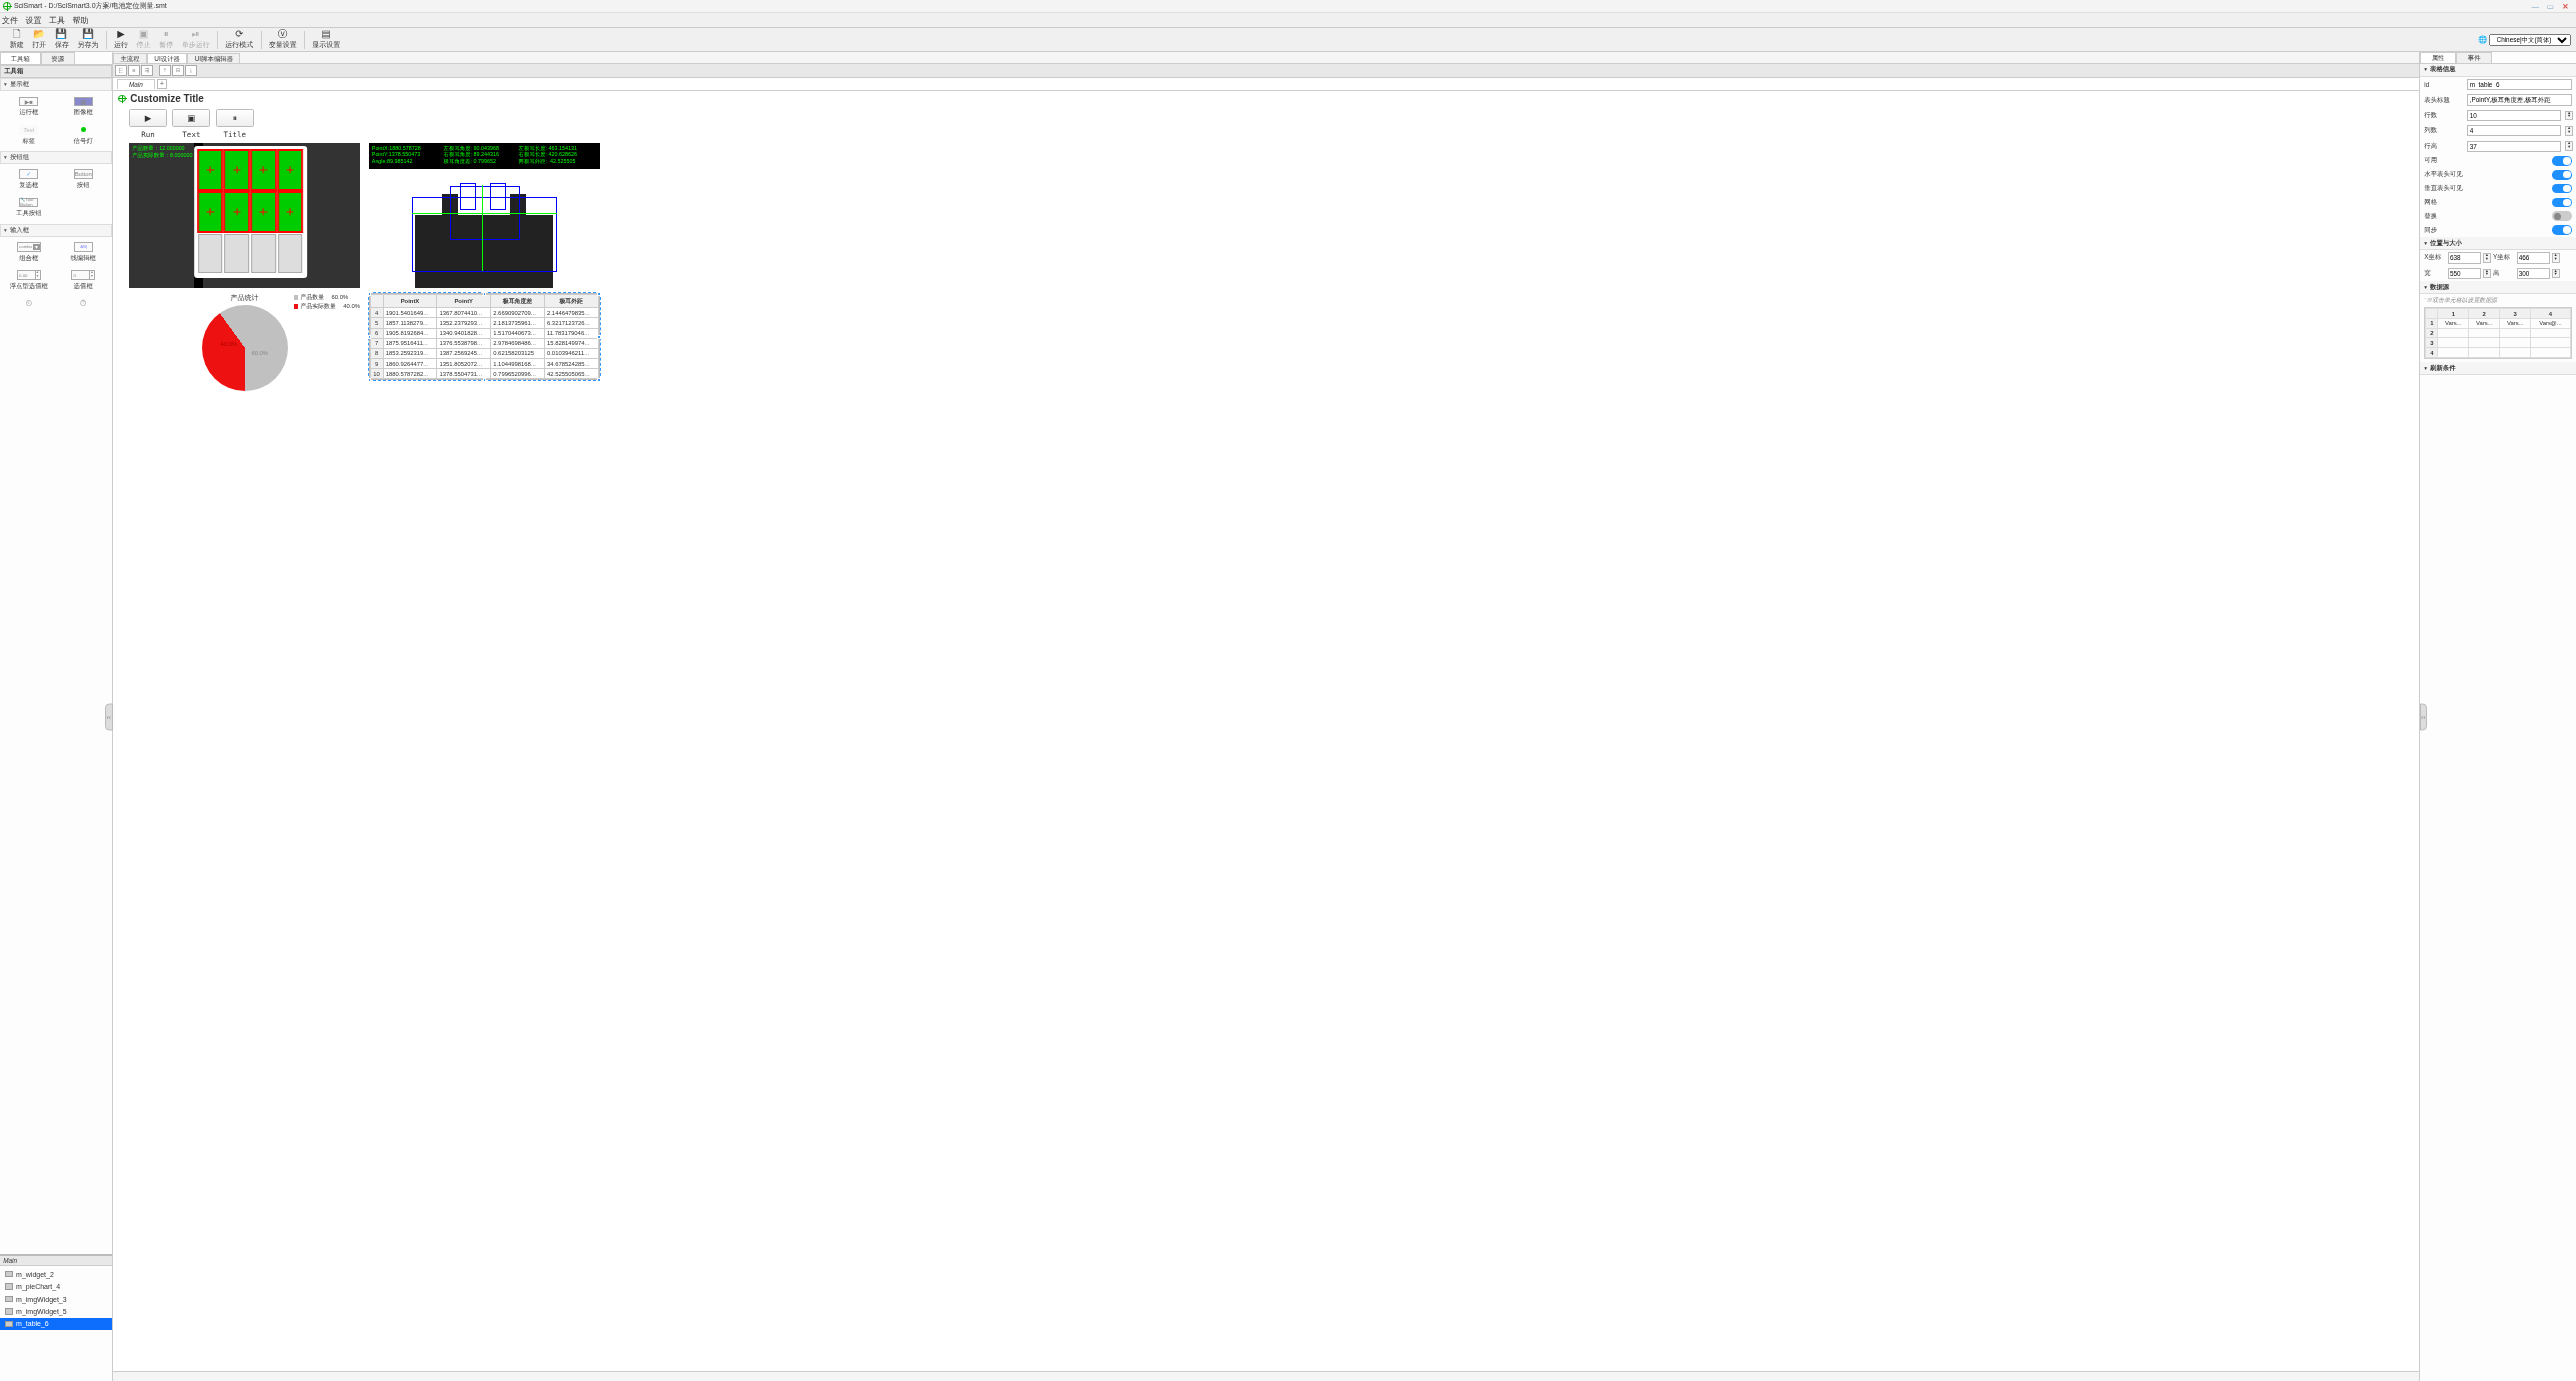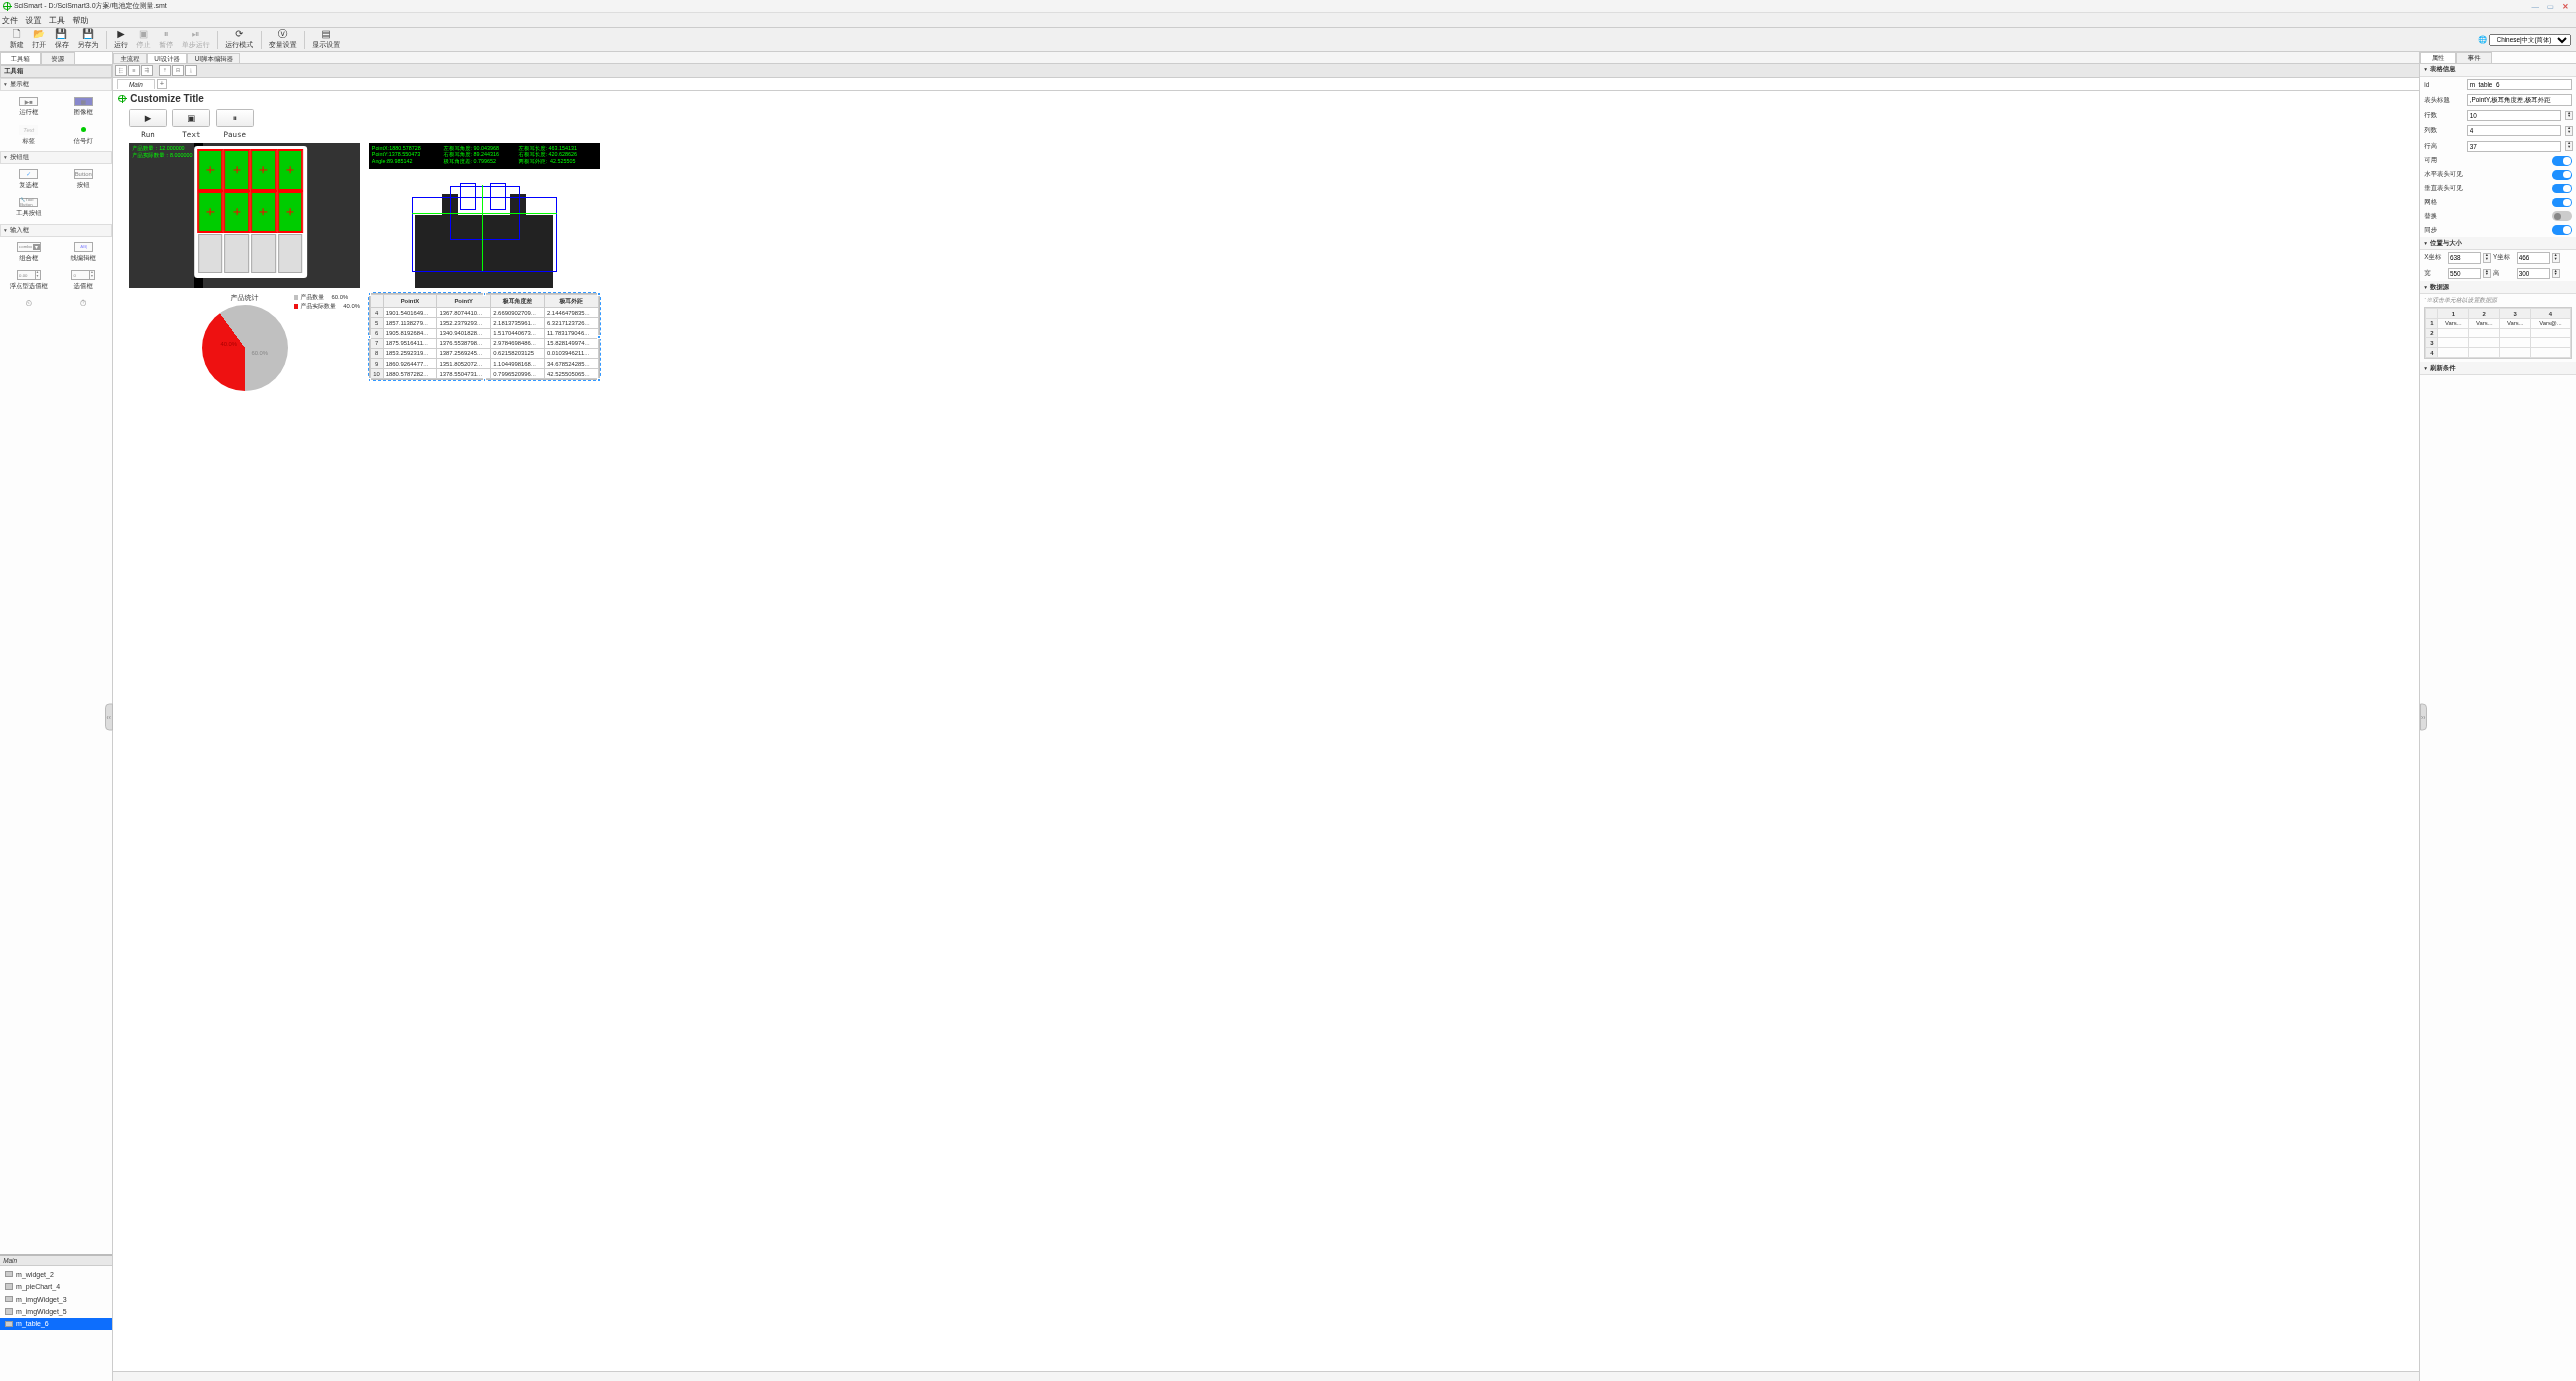--- a/index.html
+++ b/index.html
@@ -313,21 +313,21 @@
         <div class="ctitle">Customize Title</div>
       </div>
       <div class="rsp-btns">
         <div class="rsp-btn">▶</div>
         <div class="rsp-btn">▣</div>
         <div class="rsp-btn">⏸</div>
       </div>
       <div class="rsp-labels">
         <span>Run</span>
         <span>Text</span>
-        <span>Pause</span>
+        <span>Title</span>
       </div>
       <div class="imgrow">
         <div class="imgbox">
           <div style="position:absolute;inset:0;background:linear-gradient(90deg,#333 0 28%,#000 28% 32%,#333 32% 100%)"></div>
           <div class="overlay">产品数量：12.000000
 产品实际数量：8.000000</div>
           <div class="tray-outer">
             <div class="tray-row">
                 <div class="cell ok"></div>
                 <div class="cell ok"></div>

